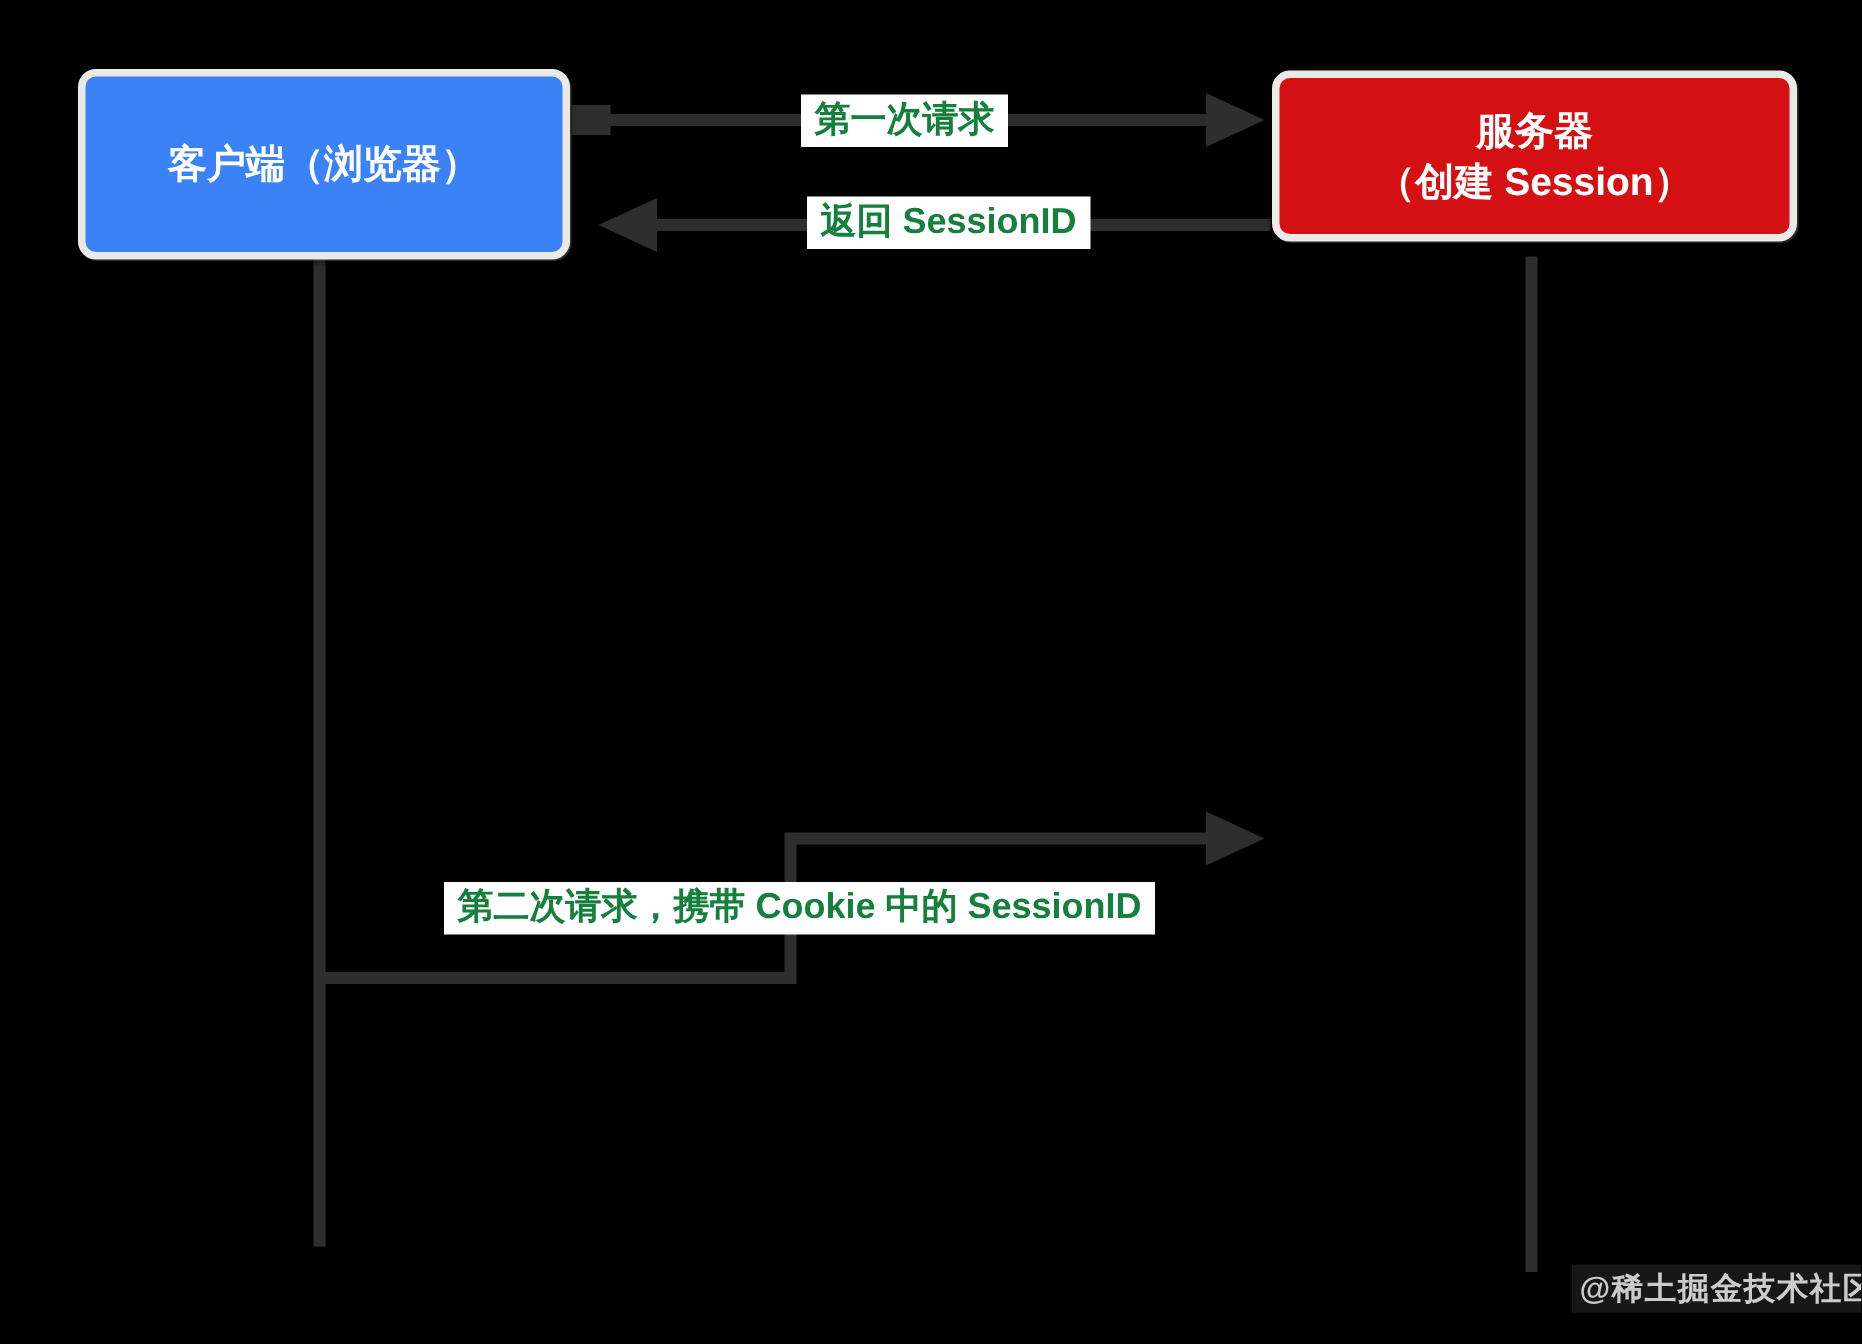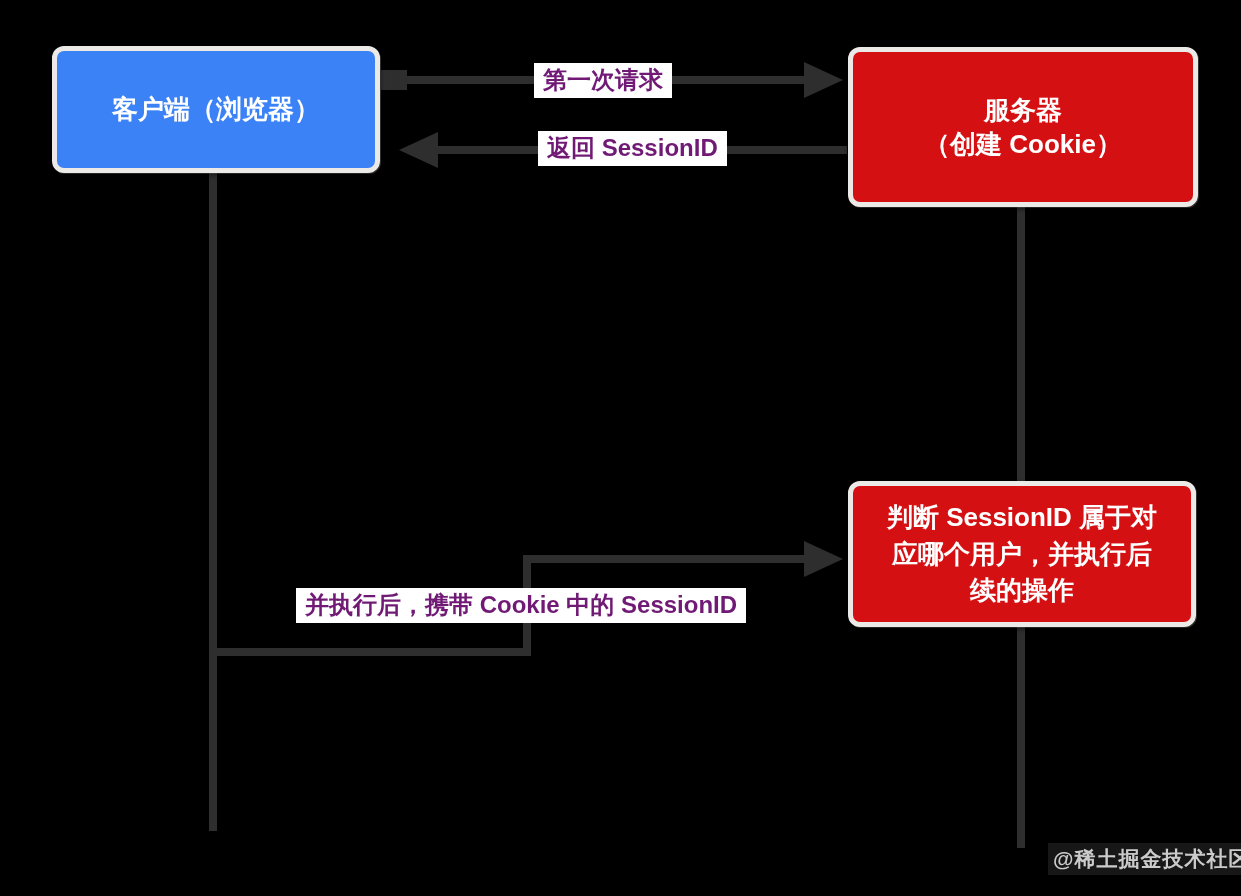--- a/index.html
+++ b/index.html
@@ -41,39 +41,39 @@
     top: 46px;
     width: 328px;
     height: 127px;
     background: #3b82f6;
     font-size: 26px;
   }
   .node-server {
     left: 848px;
     top: 47px;
     width: 350px;
-    height: 160px;
+    height: 114px;
     background: #d41012;
     font-size: 26px;
     line-height: 1.32;
   }
   .node-process {
     left: 848px;
     top: 481px;
     width: 348px;
     height: 146px;
     background: #d41012;
     font-size: 26px;
     line-height: 1.42;
   }
   .edge-label {
     position: absolute;
     z-index: 3;
     background: #ffffff;
-    color: #701a75;
+    color: #15803d;
     font-weight: bold;
     font-size: 24px;
     line-height: 1.2;
     padding: 3px 9px;
     white-space: nowrap;
   }
   .edge-label-1 { left: 534px; top: 63px; }
   .edge-label-2 { left: 538px; top: 131px; }
   .edge-label-3 { left: 296px; top: 588px; }
   .watermark {
@@ -111,30 +111,25 @@
     <polyline points="210,652 527,652 527,559 808,559" fill="none" stroke="#2e2e2e" stroke-width="8"></polyline>
     <polygon points="804,541 843,559 804,577" fill="#2e2e2e"></polygon>
   </svg>
 
   <div class="node node-client">
     <div>客户端（浏览器）</div>
   </div>
 
   <div class="node node-server">
     <div>服务器</div>
-    <div>（创建 Cookie）</div>
+    <div>（创建 Session）</div>
   </div>
 
-  <div class="node node-process">
-    <div>判断 SessionID 属于对</div>
-    <div>应哪个用户，并执行后</div>
-    <div>续的操作</div>
-  </div>
 
   <div class="edge-label edge-label-1">第一次请求</div>
 
   <div class="edge-label edge-label-2">返回 SessionID</div>
 
-  <div class="edge-label edge-label-3">并执行后，携带 Cookie 中的 SessionID</div>
+  <div class="edge-label edge-label-3">第二次请求，携带 Cookie 中的 SessionID</div>
 
   <div class="watermark">@稀土掘金技术社区</div>
 
 </div>
 
 </body></html>

